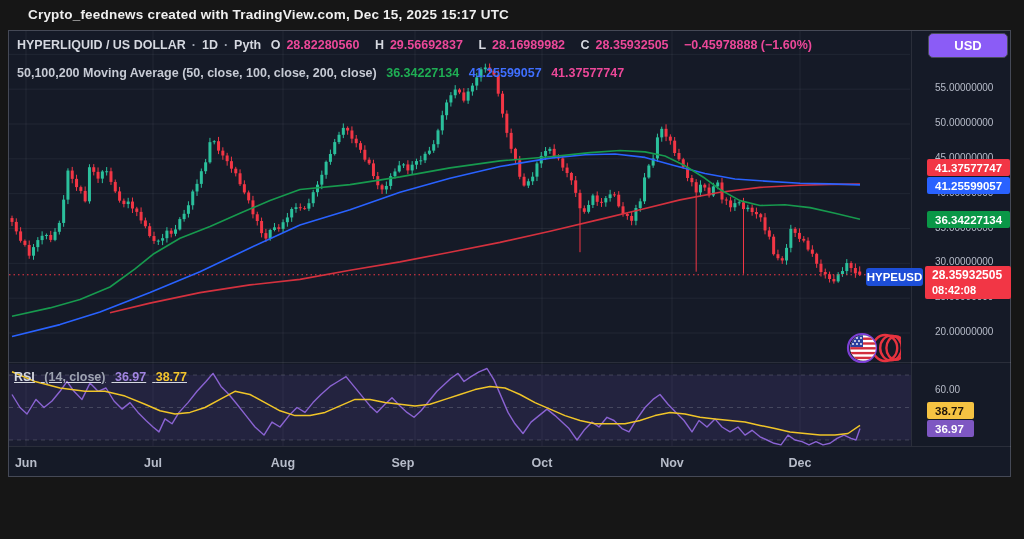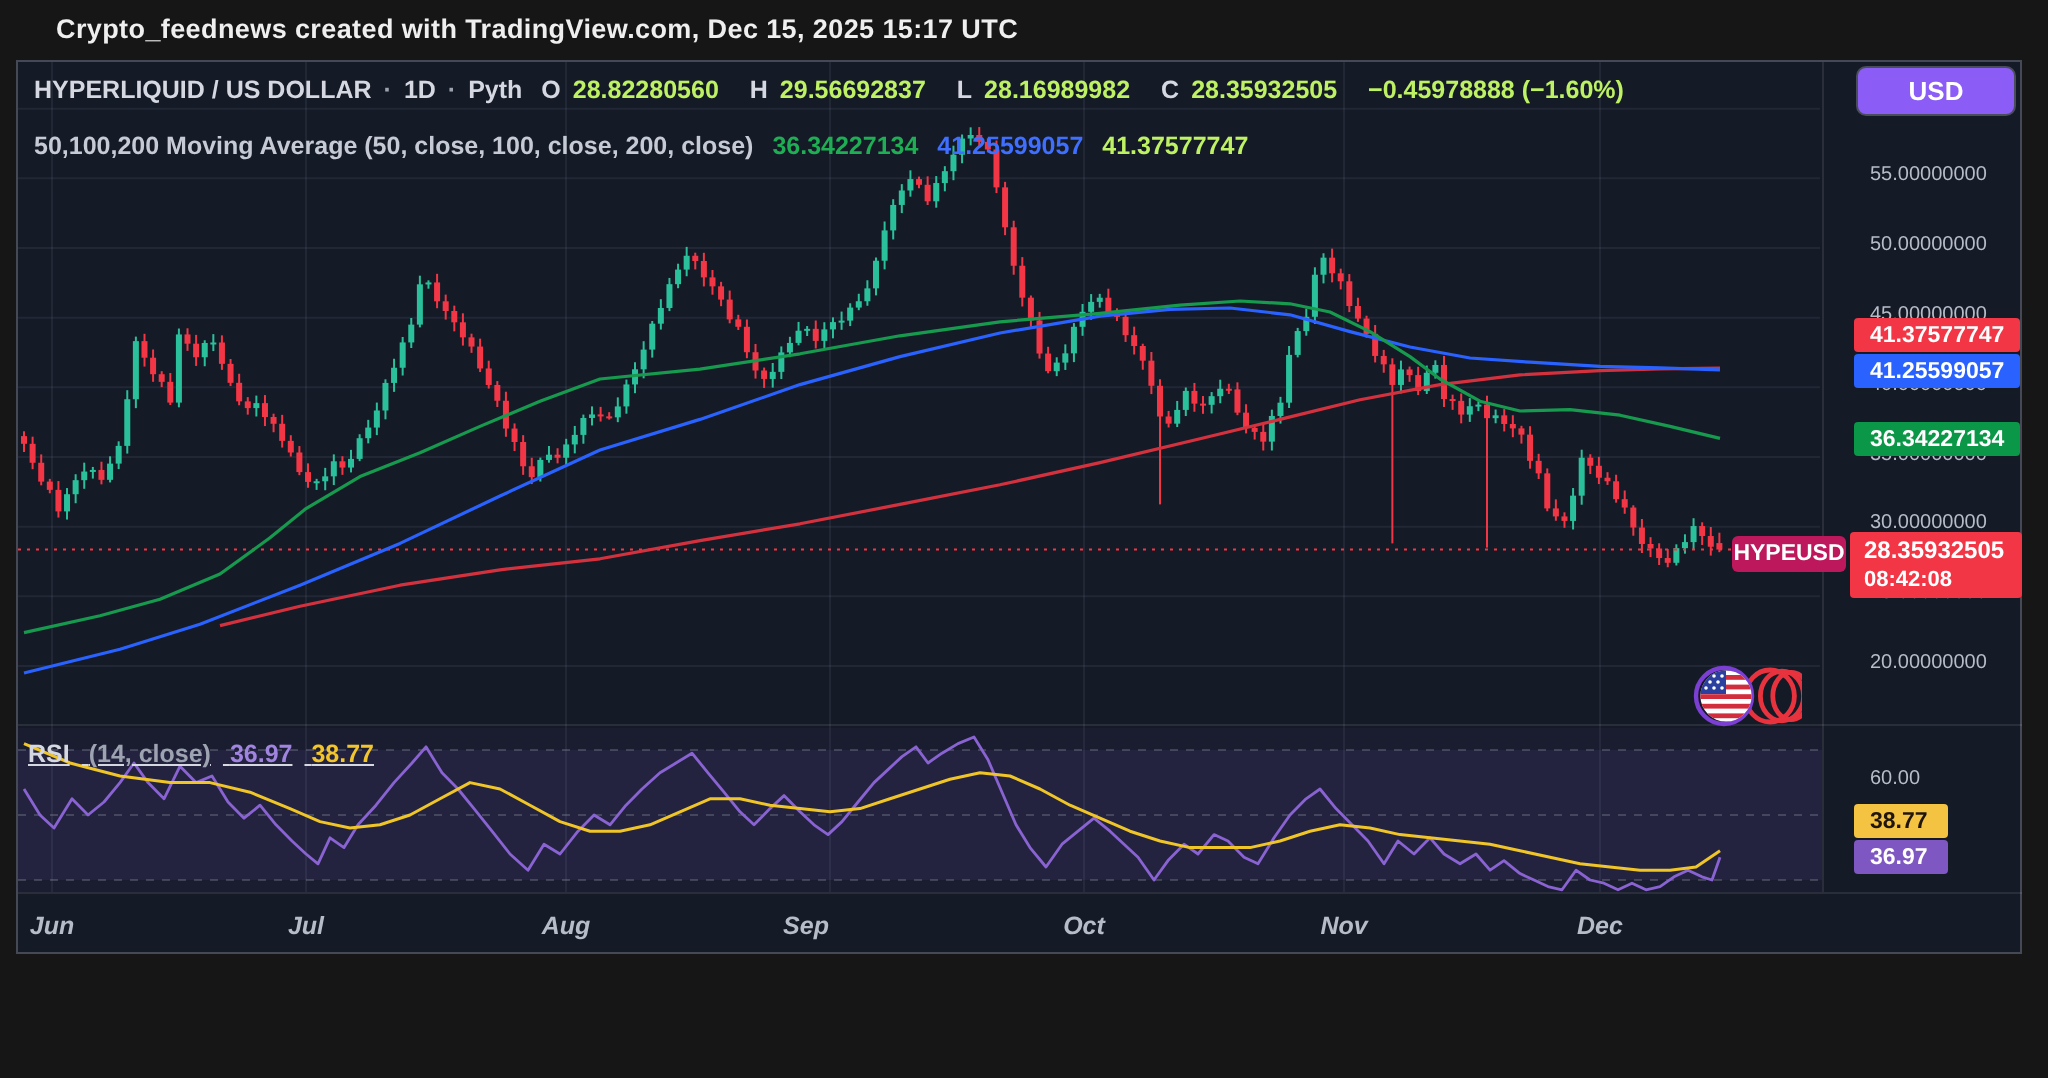--- a/index.html
+++ b/index.html
@@ -12,31 +12,31 @@
   .sep{position:absolute;background:rgba(255,255,255,0.09);z-index:3;}
   #sep-pane{left:9px;top:362px;width:1002px;height:1px;}
   #sep-time{left:9px;top:446px;width:1002px;height:1px;}
   #sep-axis{left:911px;top:31px;width:1px;height:415px;}
   .legend{position:absolute;z-index:4;font-size:12.5px;font-weight:600;color:#d5d8e0;white-space:nowrap;}
   #legend1{left:17px;top:38px;}
   #legend2{left:17px;top:56px;color:#c6cad4;margin-top:10px;}
   #rsi-legend{left:14px;top:370px;color:#d5d8e0;text-decoration:underline;}
   .legend span{margin-right:6px;}
   .dim{color:#9da3b0;}
-  .val-red{color:#bef264;}
+  .val-red{color:#ec4899;}
   .val-green{color:#1fae54;}
   .val-blue{color:#3f6fff;}
   .val-purple{color:#a084e0;}
   .val-yellow{color:#f3c52c;}
   #usd-btn{position:absolute;left:928px;top:33px;width:80px;height:25px;z-index:6;background:#8b5cf6;
     border:1.5px solid #4a4e5a;border-radius:5px;color:#fff;font-size:13px;font-weight:700;
     font-family:"Liberation Sans",sans-serif;display:flex;align-items:center;justify-content:center;cursor:pointer;}
   #price-axis{position:absolute;left:912px;top:31px;width:99px;height:415px;z-index:4;}
   .tick{position:absolute;left:23px;font-size:10px;font-weight:500;color:#b7bcc9;white-space:nowrap;}
-  #time-axis{position:absolute;left:9px;top:447px;width:902px;height:30px;z-index:4;font-style:italic;}
+  #time-axis{position:absolute;left:9px;top:447px;width:902px;height:30px;z-index:4;}
   .month{position:absolute;top:9px;width:40px;margin-left:-20px;text-align:center;
     font-size:12.5px;font-weight:600;color:#b7bcc9;}
   .badge{position:absolute;left:927px;width:83px;height:17px;z-index:6;border-radius:2px;color:#fff;
     font-size:11.5px;font-weight:700;display:flex;align-items:center;padding-left:8px;box-sizing:border-box;white-space:nowrap;}
   #badge-ma200{top:159px;}
   #badge-ma100{top:177px;}
   #badge-ma50{top:211px;}
   #badge-rsi-ma{top:402px;width:47px;color:#20150a;}
   #badge-rsi{top:420px;width:47px;}
   #last-badge{position:absolute;left:925px;top:266px;width:86px;height:33px;z-index:6;border-radius:2px;
@@ -532,21 +532,21 @@
     <div class="month" style="left: 394px;">Sep</div>
     <div class="month" style="left: 533px;">Oct</div>
     <div class="month" style="left: 663px;">Nov</div>
     <div class="month" style="left: 791px;">Dec</div>
   </div>
 
 <div id="badge-ma200" class="badge" style="background: rgb(242, 54, 69);">41.37577747</div>
 <div id="badge-ma100" class="badge" style="background: rgb(41, 98, 255);">41.25599057</div>
 <div id="badge-ma50" class="badge" style="background: rgb(10, 151, 71);">36.34227134</div>
 
-<div id="hype-tag" style="background: #be185d;">HYPEUSD</div>
+<div id="hype-tag" style="background: #1d4ed8;">HYPEUSD</div>
 <div id="last-badge" style="background: rgb(242, 54, 69);">
   <div class="l1">28.35932505</div>
   <div class="l2">08:42:08</div>
 </div>
 
 <div id="badge-rsi-ma" class="badge" style="background: rgb(245, 195, 66);">38.77</div>
 <div id="badge-rsi" class="badge" style="background: rgb(126, 87, 194);">36.97</div>
 
 <div id="flag-icon">
   <svg width="56" height="34" viewBox="0 0 56 34">

